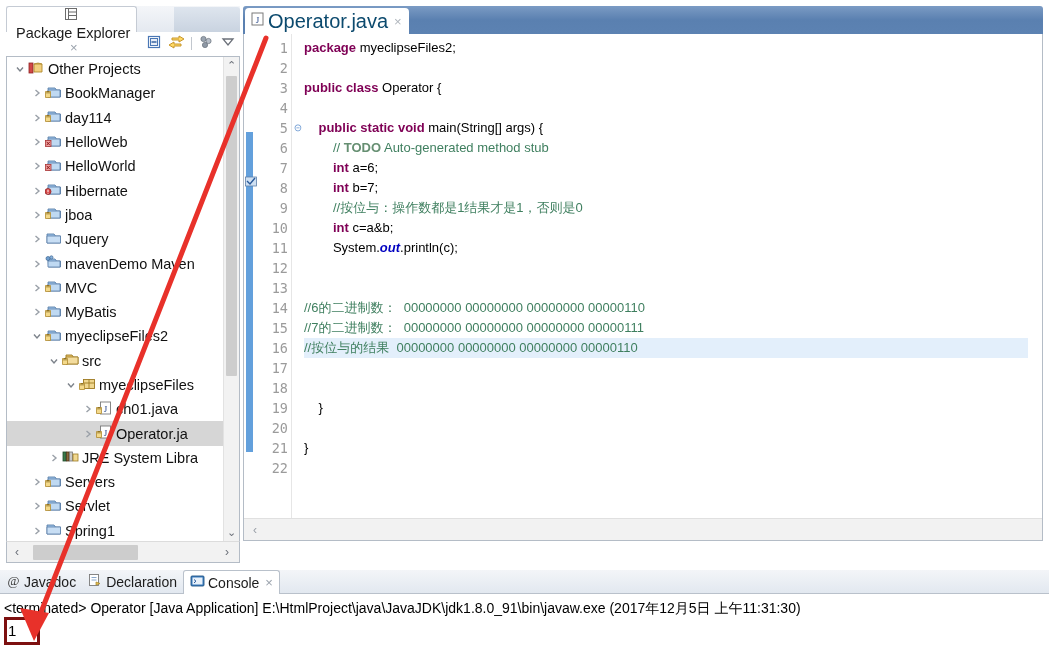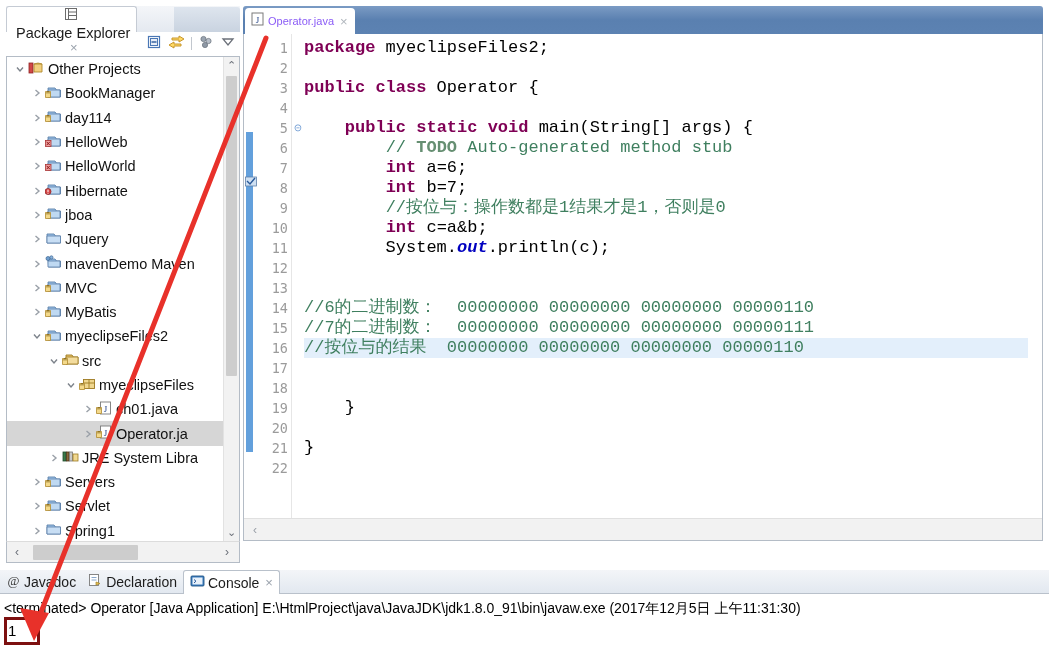--- a/index.html
+++ b/index.html
@@ -143,21 +143,21 @@
     border-radius: 3px 3px 0 0;
   }
   .ed-tab {
     position: absolute; left: 2px; top: 2px;
     height: 26px; padding: 0 7px 0 6px;
     display: flex; align-items: center;
     background: #ffffff;
     border-radius: 4px 4px 0 0;
   }
   .ed-tab-label {
-    font-size: 11px; color: #8b5cf6;
+    font-size: 20px; color: #0c4a6e;
     margin-left: 4px; white-space: nowrap;
   }
   .ed-tab-close { margin-left: 6px; color: #b0b6bd; font-size: 13px; }
   .ed-body {
     position: relative;
     height: 507px;
     background: #ffffff;
     border: 1px solid #b4bcc6;
     border-top: none;
     overflow: hidden;
@@ -194,22 +194,22 @@
     position: absolute; left: 48px; top: 4px;
     width: 12px; height: 100%;
   }
   .fold-col .fm {
     height: 20px; line-height: 20px;
     font-size: 10px; color: #6e9bd2; text-align: center;
   }
   .code {
     position: absolute; left: 60px; top: 4px;
     right: 14px; bottom: 0;
-    font-family: Liberation Mono, monospace;
-    font-size: 17px;
+    font-family: Liberation Sans, sans-serif;
+    font-size: 13px;
     white-space: pre;
   }
   .code .line {
     height: 20px; line-height: 20px;
     color: #000000;
   }
   .code .line.hl { background: #e3effb; }
   .kw  { color: #7f0055; font-weight: bold; }
   .cmt { color: #3f7f5f; }
   .tdo { color: #668f72; font-weight: bold; }

